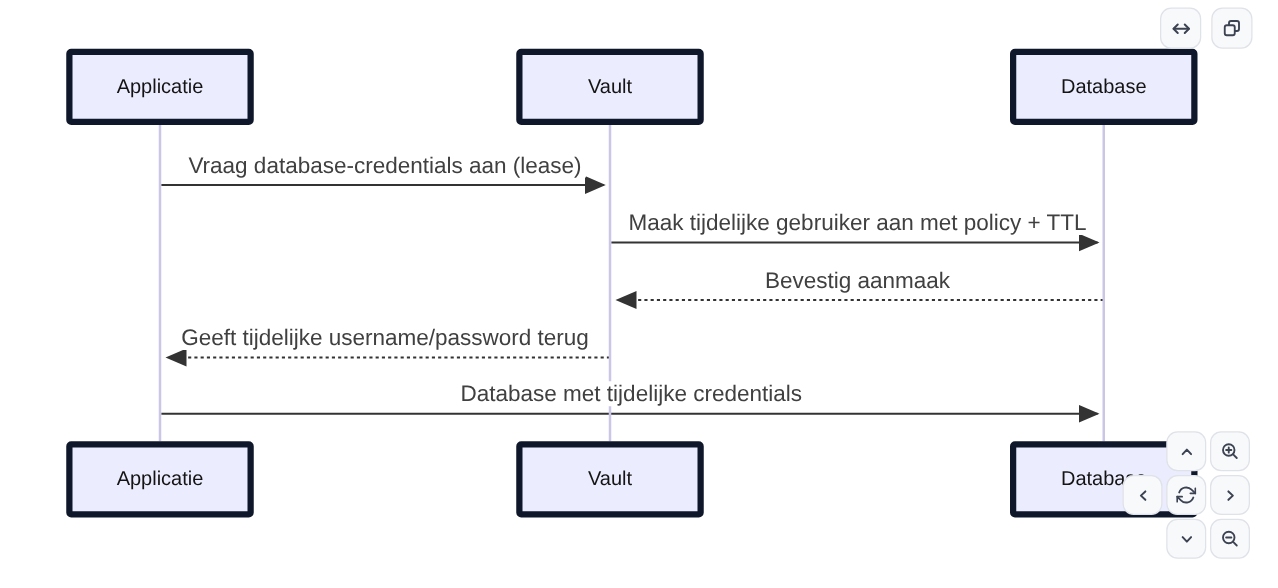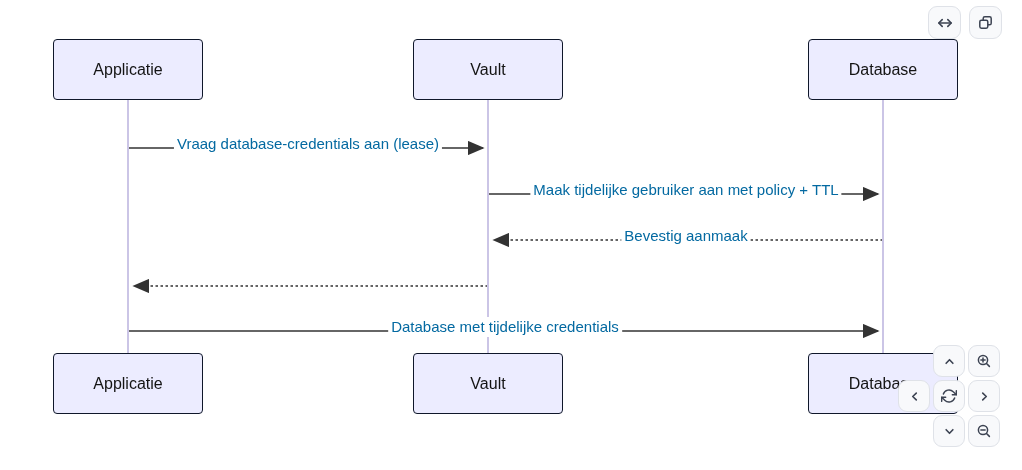--- a/index.html
+++ b/index.html
@@ -3,30 +3,30 @@
 <meta charset="utf-8">
 <style>
   html,body{margin:0;padding:0;background:#ffffff;}
   #screen{
     position:relative;width:1022px;height:470px;background:#ffffff;overflow:hidden;
     font-family:"Liberation Sans","DejaVu Sans",sans-serif;color:#1a1a1a;
   }
   
   .actor-box{
     position:absolute;width:150px;height:61px;box-sizing:border-box;
-    background:#ECECFF;border:1px solid #0f172a;border-radius:4px;
+    background:#ECECFF;border:5px solid #0f172a;border-radius:4px;
     display:flex;align-items:center;justify-content:center;
     font-size:16px;color:#141414;overflow:hidden;white-space:nowrap;
   }
   .lifeline{
     position:absolute;width:2px;top:100px;height:253px;background:#CBC5E6;
   }
   .msg-label{
     position:absolute;transform:translateX(-50%);white-space:nowrap;
-    font-size:15px;line-height:20px;color:#0369a1;background:#ffffff;padding:0 3px;margin-top:12px;
+    font-size:18px;line-height:20px;color:#404040;background:#ffffff;padding:0 3px;
   }
   svg.wires{position:absolute;left:0;top:0;pointer-events:none;}
   
   .ctl-btn{
     position:absolute;width:33px;height:33px;box-sizing:border-box;
     background:#F8F9FB;border:1px solid #DFE2E8;border-radius:9px;
     display:flex;align-items:center;justify-content:center;
     color:#3C4352;cursor:pointer;padding:0;
   }
   .ctl-btn svg{display:block;}
@@ -58,20 +58,21 @@
   <div class="actor-box" style="left:413px;top:39px;">Vault</div>
   <div class="actor-box" style="left:808px;top:39px;">Database</div>
 
   <div class="actor-box" style="left:53px;top:353px;">Applicatie</div>
   <div class="actor-box" style="left:413px;top:353px;">Vault</div>
   <div class="actor-box" style="left:808px;top:353px;">Database</div>
 
   <div class="msg-label" style="left:308px;top:122px;">Vraag database-credentials aan (lease)</div>
   <div class="msg-label" style="left:686px;top:214px;">Bevestig aanmaak</div>
   <div class="msg-label" style="left:686px;top:168px;">Maak tijdelijke gebruiker aan met policy + TTL</div>
+  <div class="msg-label" style="left:308px;top:260px;">Geeft tijdelijke username/password terug</div>
   <div class="msg-label" style="left:505px;top:305px;">Database met tijdelijke credentials</div>
 
   <button class="ctl-btn" style="left:928px;top:6px;">
     <span>
       <svg width="18" height="16" viewBox="0 0 18 16" fill="none" stroke="currentColor" stroke-width="1.6" stroke-linecap="round" stroke-linejoin="round">
         <line x1="3" y1="8" x2="15" y2="8"></line>
         <polyline points="6.2,4.6 2.8,8 6.2,11.4"></polyline>
         <polyline points="11.8,4.6 15.2,8 11.8,11.4"></polyline>
       </svg>
     </span>

